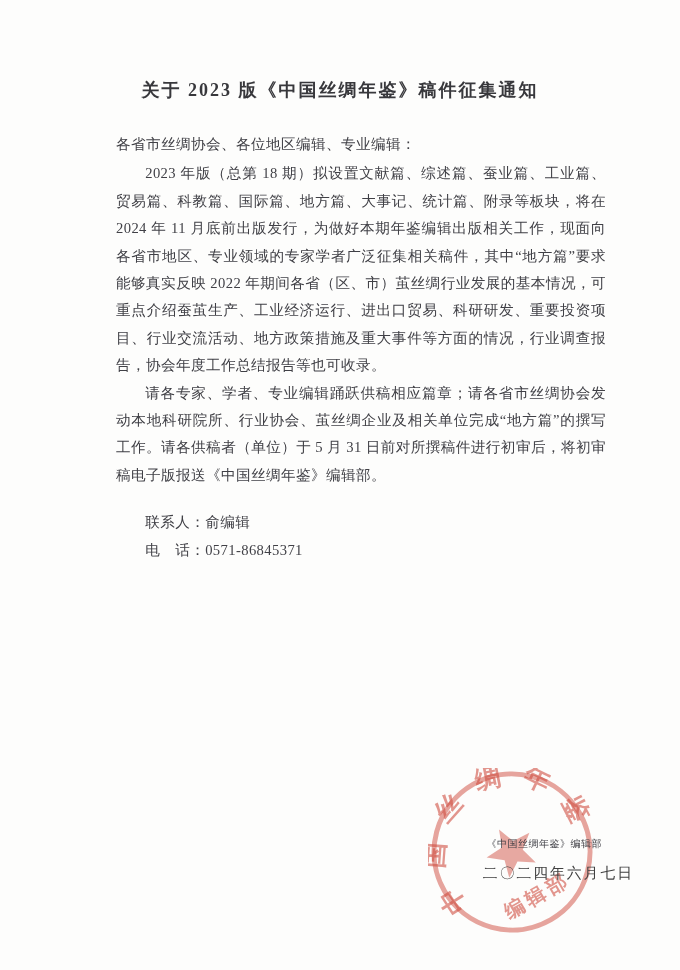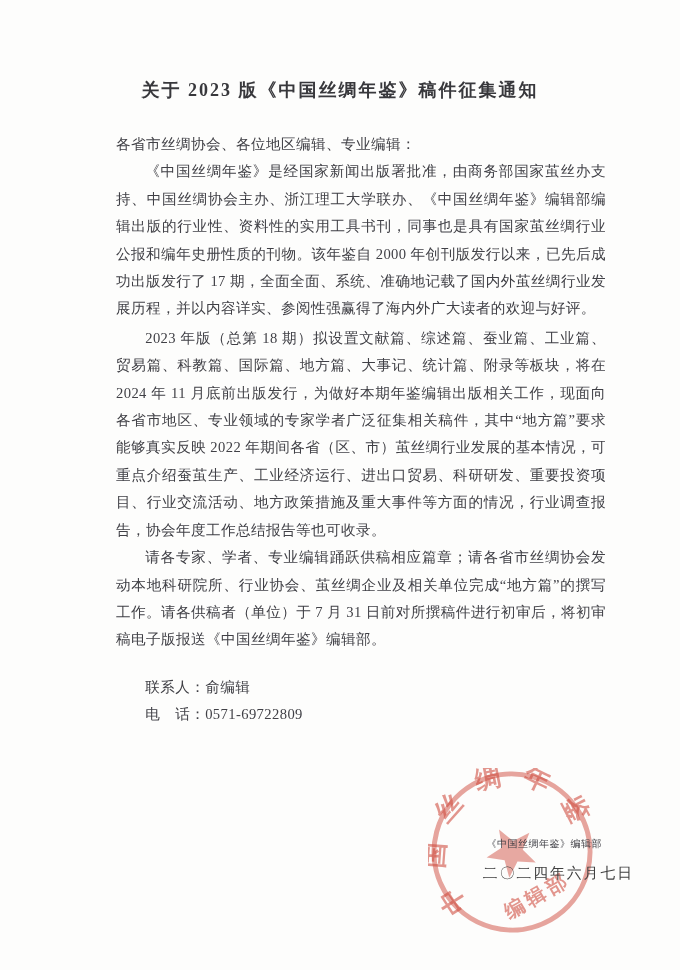--- a/index.html
+++ b/index.html
@@ -74,27 +74,26 @@
 </style>
 </head>
 <body>
 
 <div class="page">
 
   <div class="doc-title">关于 2023 版《中国丝绸年鉴》稿件征集通知</div>
 
   <div class="body-text">
     <p class="salutation">各省市丝绸协会、各位地区编辑、专业编辑：</p>
-    <p class="p1">《中国丝绸年鉴》是经国家新闻出版署批准，由商务部国家茧丝办支持、中国丝绸协会主办、浙江理工大学联办、《中国丝绸年鉴》编辑部编辑出版的行业性、资料性的实用工具书刊，同事也是具有国家茧丝绸行业公报和编年史册性质的刊物。该年鉴自 2000 年创刊版发行以来，已先后成功出版发行了 17 期，全面全面、系统、准确地记载了国内外茧丝绸行业发展历程，并以内容详实、参阅性强赢得了海内外广大读者的欢迎与好评。</p>
     <p class="p2">2023 年版（总第 18 期）拟设置文献篇、综述篇、蚕业篇、工业篇、贸易篇、科教篇、国际篇、地方篇、大事记、统计篇、附录等板块，将在 2024 年 11 月底前出版发行，为做好本期年鉴编辑出版相关工作，现面向各省市地区、专业领域的专家学者广泛征集相关稿件，其中“地方篇”要求能够真实反映 2022 年期间各省（区、市）茧丝绸行业发展的基本情况，可重点介绍蚕茧生产、工业经济运行、进出口贸易、科研研发、重要投资项目、行业交流活动、地方政策措施及重大事件等方面的情况，行业调查报告，协会年度工作总结报告等也可收录。</p>
-    <p class="p3">请各专家、学者、专业编辑踊跃供稿相应篇章；请各省市丝绸协会发动本地科研院所、行业协会、茧丝绸企业及相关单位完成“地方篇”的撰写工作。请各供稿者（单位）于 7 月 31 日前对所撰稿件进行初审后，将初审稿电子版报送《中国丝绸年鉴》编辑部。</p>
+    <p class="p3">请各专家、学者、专业编辑踊跃供稿相应篇章；请各省市丝绸协会发动本地科研院所、行业协会、茧丝绸企业及相关单位完成“地方篇”的撰写工作。请各供稿者（单位）于 5 月 31 日前对所撰稿件进行初审后，将初审稿电子版报送《中国丝绸年鉴》编辑部。</p>
 
     <div class="contact-block">
       <p class="contact-line">联系人：俞编辑</p>
-      <p class="contact-line">电　话：0571-69722809</p>
+      <p class="contact-line">电　话：0571-86845371</p>
     </div>
   </div>
 
   <svg class="seal" viewBox="0 0 168 168" aria-hidden="true">
     <defs>
       <path id="sealArc" d="M 25.1 118 A 68 68 0 1 1 142.9 118" fill="none"></path>
     </defs>
     <g transform="rotate(-30 84 84)">
       <circle cx="84" cy="84" r="78" fill="none" stroke="#cf4b3e" stroke-width="5" opacity="0.5"></circle>
       <text font-size="26" fill="#cf4b3e" opacity="0.58" letter-spacing="18">

